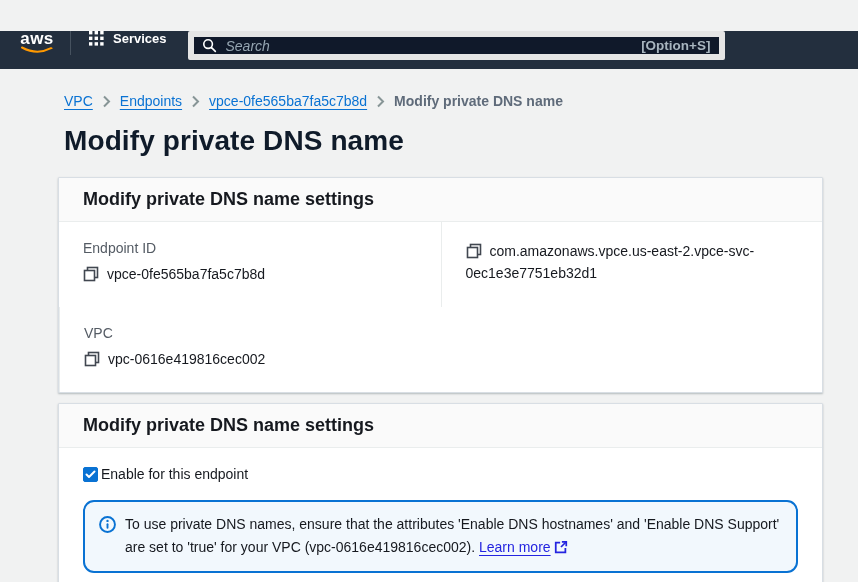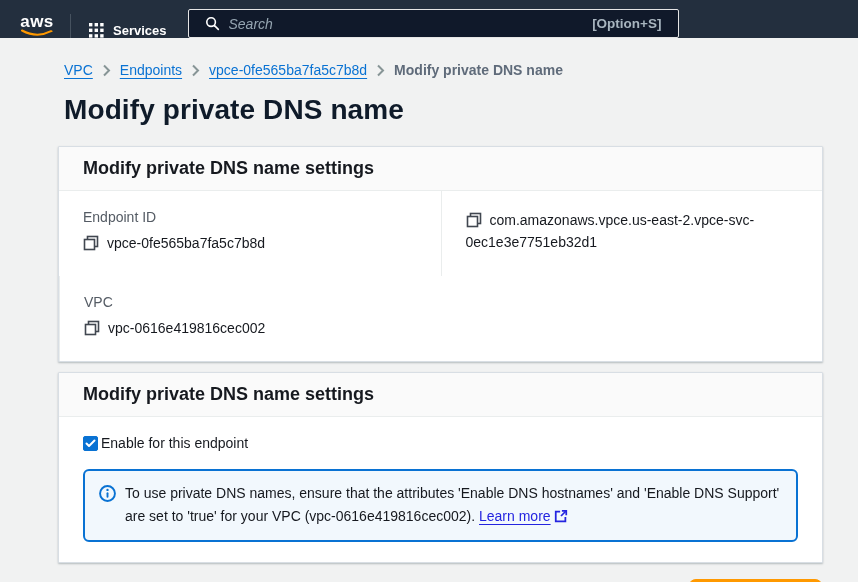--- a/index.html
+++ b/index.html
@@ -6,35 +6,35 @@
   html,body { width:858px; height:582px; }
   body {
     font-family:"Liberation Sans", sans-serif;
     background:#f1f2f2;
     overflow:hidden;
     color:#16191f;
   }
   
   .topbar {
     height:38px; background:#232f3e;
-    display:flex; align-items:flex-end;
+    display:flex; align-items:flex-start;margin-top:31px;
   }
   .logo { display:flex; flex-direction:column; align-items:center; margin-left:20px; cursor:pointer; }
   .logo-text { color:#fff; font-weight:700; font-size:17px; line-height:15px; letter-spacing:.5px; }
   .topbar-divider { width:1px; height:24px; background:#46525f; margin:0 14px 0 16px; }
   .services-btn {
     display:flex; align-items:center; gap:9px;
     background:none; border:none; color:#fff; cursor:pointer;
     font-family:inherit; font-size:13px; font-weight:700; padding:0 4px;
   }
   .searchbox {
     position:relative; display:flex; align-items:center;
-    width:491px; height:29px; margin-left:17px;
-    background:#10192a; border:1px solid #e5e5e5; border-radius:2px;
-    padding:0 16px;
+    width:537px; height:29px; margin-left:17px;
+    background:#10192a; border:6px solid #e5e5e5; border-radius:2px;
+    padding:0 8px;
   }
   .searchbox input {
     flex:1; background:transparent; border:none; outline:none;
     color:#d5dbdb; font-family:inherit; font-size:14px; margin-left:9px;
   }
   .searchbox input::placeholder { color:#95a5b1; font-style:italic; }
   .search-shortcut { color:#a8b5bf; font-size:13.5px; font-weight:700; }
   
   .content { width:807px; margin-left:16px;padding-left:42px; }
   .breadcrumb { display:flex; align-items:center; gap:9px; padding:24px 0 0 6px; font-size:14px; }
@@ -63,21 +63,21 @@
   .group-label { font-size:14px; color:#16191f; margin-bottom:11px; }
   .checkbox-row { display:flex; align-items:center; gap:3px; margin-bottom:18px; cursor:pointer; }
   .checkbox {
     width:15px; height:15px; border-radius:2px; border:1px solid #0972d3;
     background:#fff; display:flex; align-items:center; justify-content:center;
   }
   .checkbox[data-checked="true"] { background:#0972d3; }
   .checkbox-label { font-size:14px; color:#16191f; }
   .alert {
     display:flex; gap:9px; align-items:flex-start;
-    background:#f2f8fd; border:2px solid #0972d3; border-radius:6px;
+    background:#f2f8fd; border:2px solid #0972d3; border-radius:11px;
     padding:11px 14px 12px 14px;
   }
   .alert-icon { flex:0 0 auto; margin-top:3px; }
   .alert-text { font-size:14px; line-height:23px; color:#16191f; }
   .learn-more { color:#2424e0; text-decoration:underline; text-underline-offset:3px; cursor:pointer; white-space:nowrap; }
   .ext-icon { vertical-align:-2px; margin-left:3px; }
   
   .footer { display:flex; justify-content:flex-end; align-items:center; gap:28px; padding:16px 0 0 0; }
   .btn-cancel {
     background:none; border:none; font-family:inherit;

